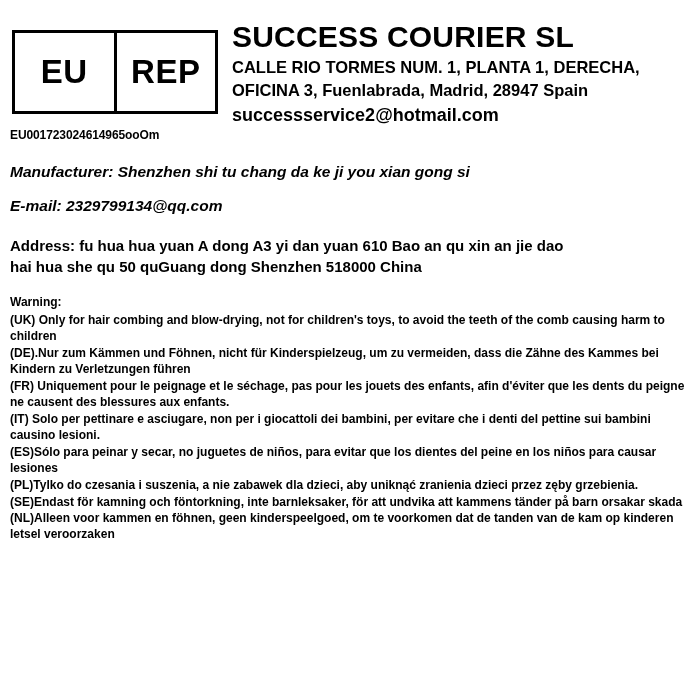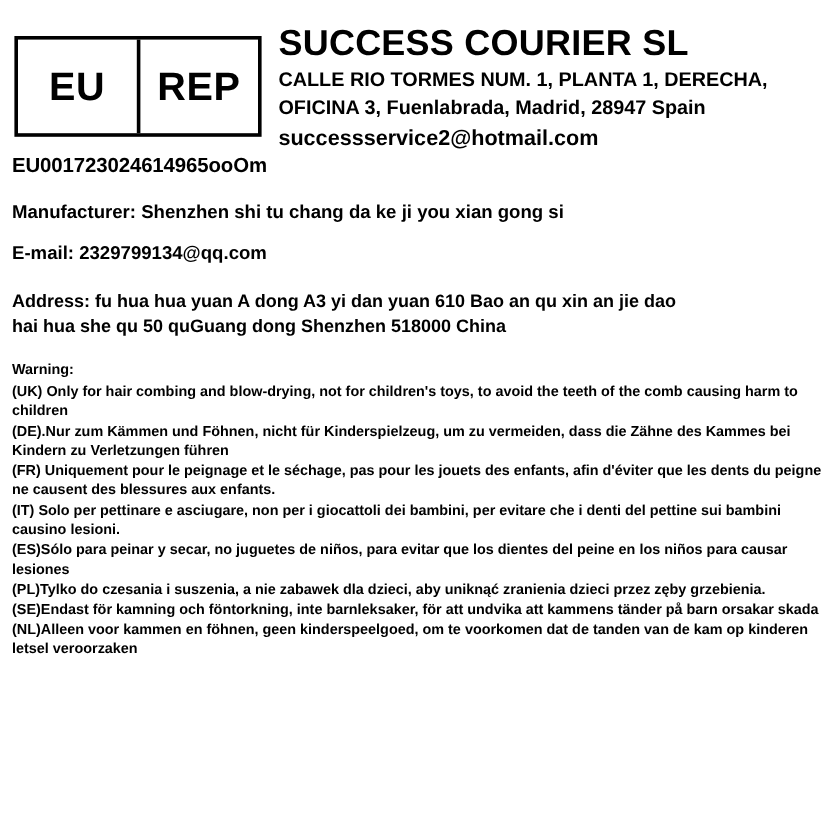--- a/index.html
+++ b/index.html
@@ -71,36 +71,36 @@
   }
   .company-email {
     font-size: 18px;
     font-weight: bold;
     line-height: 1.25;
     margin-top: 3px;
   }
 
   
   .reg-number {
-    font-size: 17px;
+    font-size: 12px;
     font-weight: bold;
     margin-top: 2px;
     margin-left: 2px;
     letter-spacing: -0.1px;
   }
 
   
   .mfr-block {
     margin-top: 20px;
     margin-left: 2px;
     font-size: 15.5px;
     font-weight: bold;
     line-height: 1.35;
   }
-  .mfr-line { white-space: nowrap; }
+  .mfr-line { white-space: nowrap; font-style: italic; }
   .mfr-email { margin-top: 13px; }
 
   .addr-block {
     margin-top: 18px;
     margin-left: 2px;
     font-size: 15px;
     font-weight: bold;
     line-height: 1.4;
   }
 

